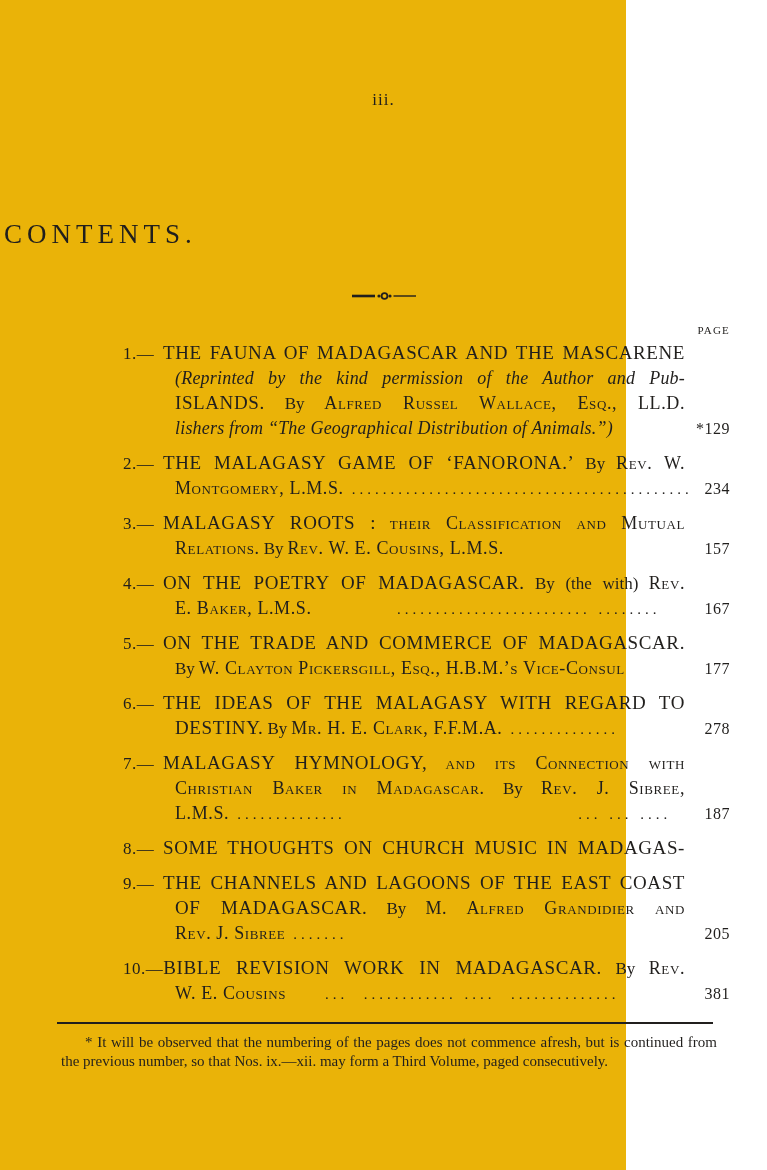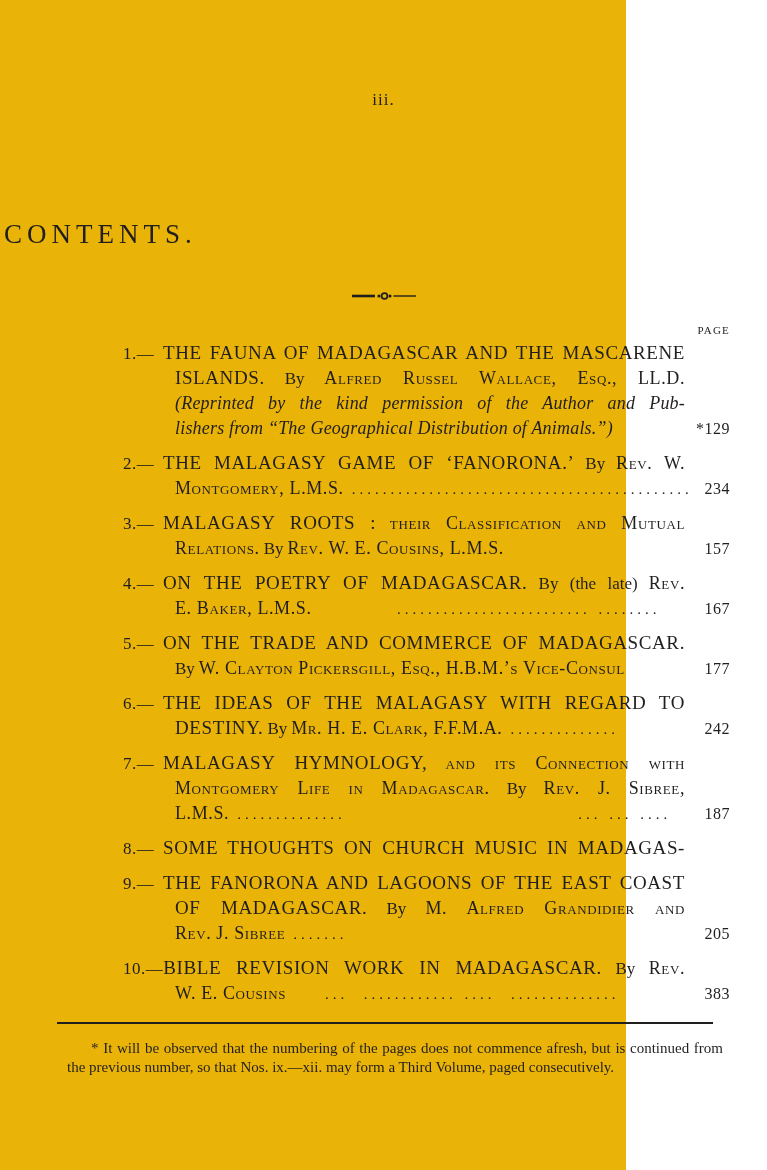--- a/index.html
+++ b/index.html
@@ -52,21 +52,21 @@
   }
   .pg { font-size: 16px; min-width: 34px; text-align: right; letter-spacing: 0.5px; }
 
   .foot-rule {
     position: absolute; top: 1022px; left: 57px; width: 656px; height: 2px;
     background: #211f1d; border: none;
   }
   .footnote {
     position: absolute; top: 1029px; left: 57px; width: 656px;
     font-size: 15px; line-height: 18.5px;
-    text-align: justify; text-indent: 24px; margin: 10px;
+    text-align: justify; text-indent: 24px; margin: 4px;
   }
 </style>
 </head>
 <body>
 
 <div class="page">
 
   <div class="folio">iii.</div>
 
   <h1 class="contents-title">CONTENTS.</h1>
@@ -81,22 +81,22 @@
         <line x1="41.5" y1="5" x2="64" y2="5" stroke="#211f1d" stroke-width="1.4"></line>
       </svg>
     </span>
   </div>
 
   <div class="toc">
     <div class="page-col-header">PAGE</div>
     <div id="toc-entries">
         <div class="entry">
           <div class="line justify"><span class="num">1.—</span><span class="seg-caps">THE FAUNA OF MADAGASCAR AND THE MASCARENE</span></div>
+          <div class="line justify cont"><span class="seg-italic">(Reprinted by the kind permission of the Author and Pub-</span></div>
           <div class="line justify cont"><span class="seg-caps">ISLANDS.</span> <span class="seg-plain">By</span> <span class="seg-sc">Alfred Russel Wallace, Esq., LL.D.</span></div>
-          <div class="line justify cont"><span class="seg-italic">(Reprinted by the kind permission of the Author and Pub-</span></div>
           <div class="line pagerow cont">
             <span class="txt"><span class="seg-italic">lishers from “The Geographical Distribution of Animals.”)</span></span>
             <span class="leader"></span>
             <span class="pg">*129</span>
           </div>
         </div>
         <div class="entry">
           <div class="line justify"><span class="num">2.—</span><span class="seg-caps">THE MALAGASY GAME OF ‘FANORONA.’</span> <span class="seg-plain">By</span> <span class="seg-sc">Rev. W.</span></div>
           <div class="line pagerow cont">
             <span class="txt"><span class="seg-sc">Montgomery, L.M.S.</span></span>
@@ -106,70 +106,70 @@
         </div>
         <div class="entry">
           <div class="line justify"><span class="num">3.—</span><span class="seg-caps">MALAGASY ROOTS :</span> <span class="seg-sc">their Classification and Mutual</span></div>
           <div class="line pagerow cont">
             <span class="txt"><span class="seg-sc">Relations.</span> <span class="seg-plain">By</span> <span class="seg-sc">Rev. W. E. Cousins, L.M.S.</span></span>
             <span class="leader"></span>
             <span class="pg">157</span>
           </div>
         </div>
         <div class="entry">
-          <div class="line justify"><span class="num">4.—</span><span class="seg-caps">ON THE POETRY OF MADAGASCAR.</span> <span class="seg-plain">By (the late)</span> <span class="seg-sc">Rev.</span></div>
+          <div class="line justify"><span class="num">4.—</span><span class="seg-caps">ON THE POETRY OF MADAGASCAR.</span> <span class="seg-plain">By (the with)</span> <span class="seg-sc">Rev.</span></div>
           <div class="line pagerow cont">
             <span class="txt"><span class="seg-sc">E. Baker, L.M.S.</span></span>
             <span class="leader">          ......................... ........</span>
             <span class="pg">167</span>
           </div>
         </div>
         <div class="entry">
           <div class="line justify"><span class="num">5.—</span><span class="seg-caps">ON THE TRADE AND COMMERCE OF MADAGASCAR.</span></div>
           <div class="line pagerow cont">
             <span class="txt"><span class="seg-plain">By</span> <span class="seg-sc">W. Clayton Pickersgill, Esq., H.B.M.’s Vice-Consul</span></span>
             <span class="leader"></span>
             <span class="pg">177</span>
           </div>
         </div>
         <div class="entry">
           <div class="line justify"><span class="num">6.—</span><span class="seg-caps">THE IDEAS OF THE MALAGASY WITH REGARD TO</span></div>
           <div class="line pagerow cont">
             <span class="txt"><span class="seg-caps">DESTINY.</span> <span class="seg-plain">By</span> <span class="seg-sc">Mr. H. E. Clark, F.F.M.A.</span></span>
             <span class="leader">..............</span>
-            <span class="pg">242</span>
+            <span class="pg">278</span>
           </div>
         </div>
         <div class="entry">
           <div class="line justify"><span class="num">7.—</span><span class="seg-caps">MALAGASY HYMNOLOGY,</span> <span class="seg-sc">and its Connection with</span></div>
-          <div class="line justify cont"><span class="seg-sc">Montgomery Life in Madagascar.</span> <span class="seg-plain">By</span> <span class="seg-sc">Rev. J. Sibree,</span></div>
+          <div class="line justify cont"><span class="seg-sc">Christian Baker in Madagascar.</span> <span class="seg-plain">By</span> <span class="seg-sc">Rev. J. Sibree,</span></div>
           <div class="line pagerow cont">
             <span class="txt"><span class="seg-sc">L.M.S.</span></span>
             <span class="leader">..............                              ... ... ....</span>
             <span class="pg">187</span>
           </div>
         </div>
         <div class="entry">
           <div class="line justify"><span class="num">8.—</span><span class="seg-caps">SOME THOUGHTS ON CHURCH MUSIC IN MADAGAS-</span></div>
         </div>
         <div class="entry">
-          <div class="line justify"><span class="num">9.—</span><span class="seg-caps">THE FANORONA AND LAGOONS OF THE EAST COAST</span></div>
+          <div class="line justify"><span class="num">9.—</span><span class="seg-caps">THE CHANNELS AND LAGOONS OF THE EAST COAST</span></div>
           <div class="line justify cont"><span class="seg-caps">OF MADAGASCAR.</span> <span class="seg-plain">By</span> <span class="seg-sc">M. Alfred Grandidier and</span></div>
           <div class="line pagerow cont">
             <span class="txt"><span class="seg-sc">Rev. J. Sibree</span></span>
             <span class="leader">.......</span>
             <span class="pg">205</span>
           </div>
         </div>
         <div class="entry">
           <div class="line justify"><span class="num">10.—</span><span class="seg-caps">BIBLE REVISION WORK IN MADAGASCAR.</span> <span class="seg-plain">By</span> <span class="seg-sc">Rev.</span></div>
           <div class="line pagerow cont">
             <span class="txt"><span class="seg-sc">W. E. Cousins</span></span>
             <span class="leader">    ...  ............ ....  ..............</span>
-            <span class="pg">383</span>
+            <span class="pg">381</span>
           </div>
         </div>
       </div>
   </div>
 
   <div class="foot-rule"></div>
 
   <p class="footnote">* It will be observed that the numbering of the pages does not commence afresh, but is continued from the previous number, so that Nos. ix.—xii. may form a Third Volume, paged consecutively.</p>
 
 </div>

